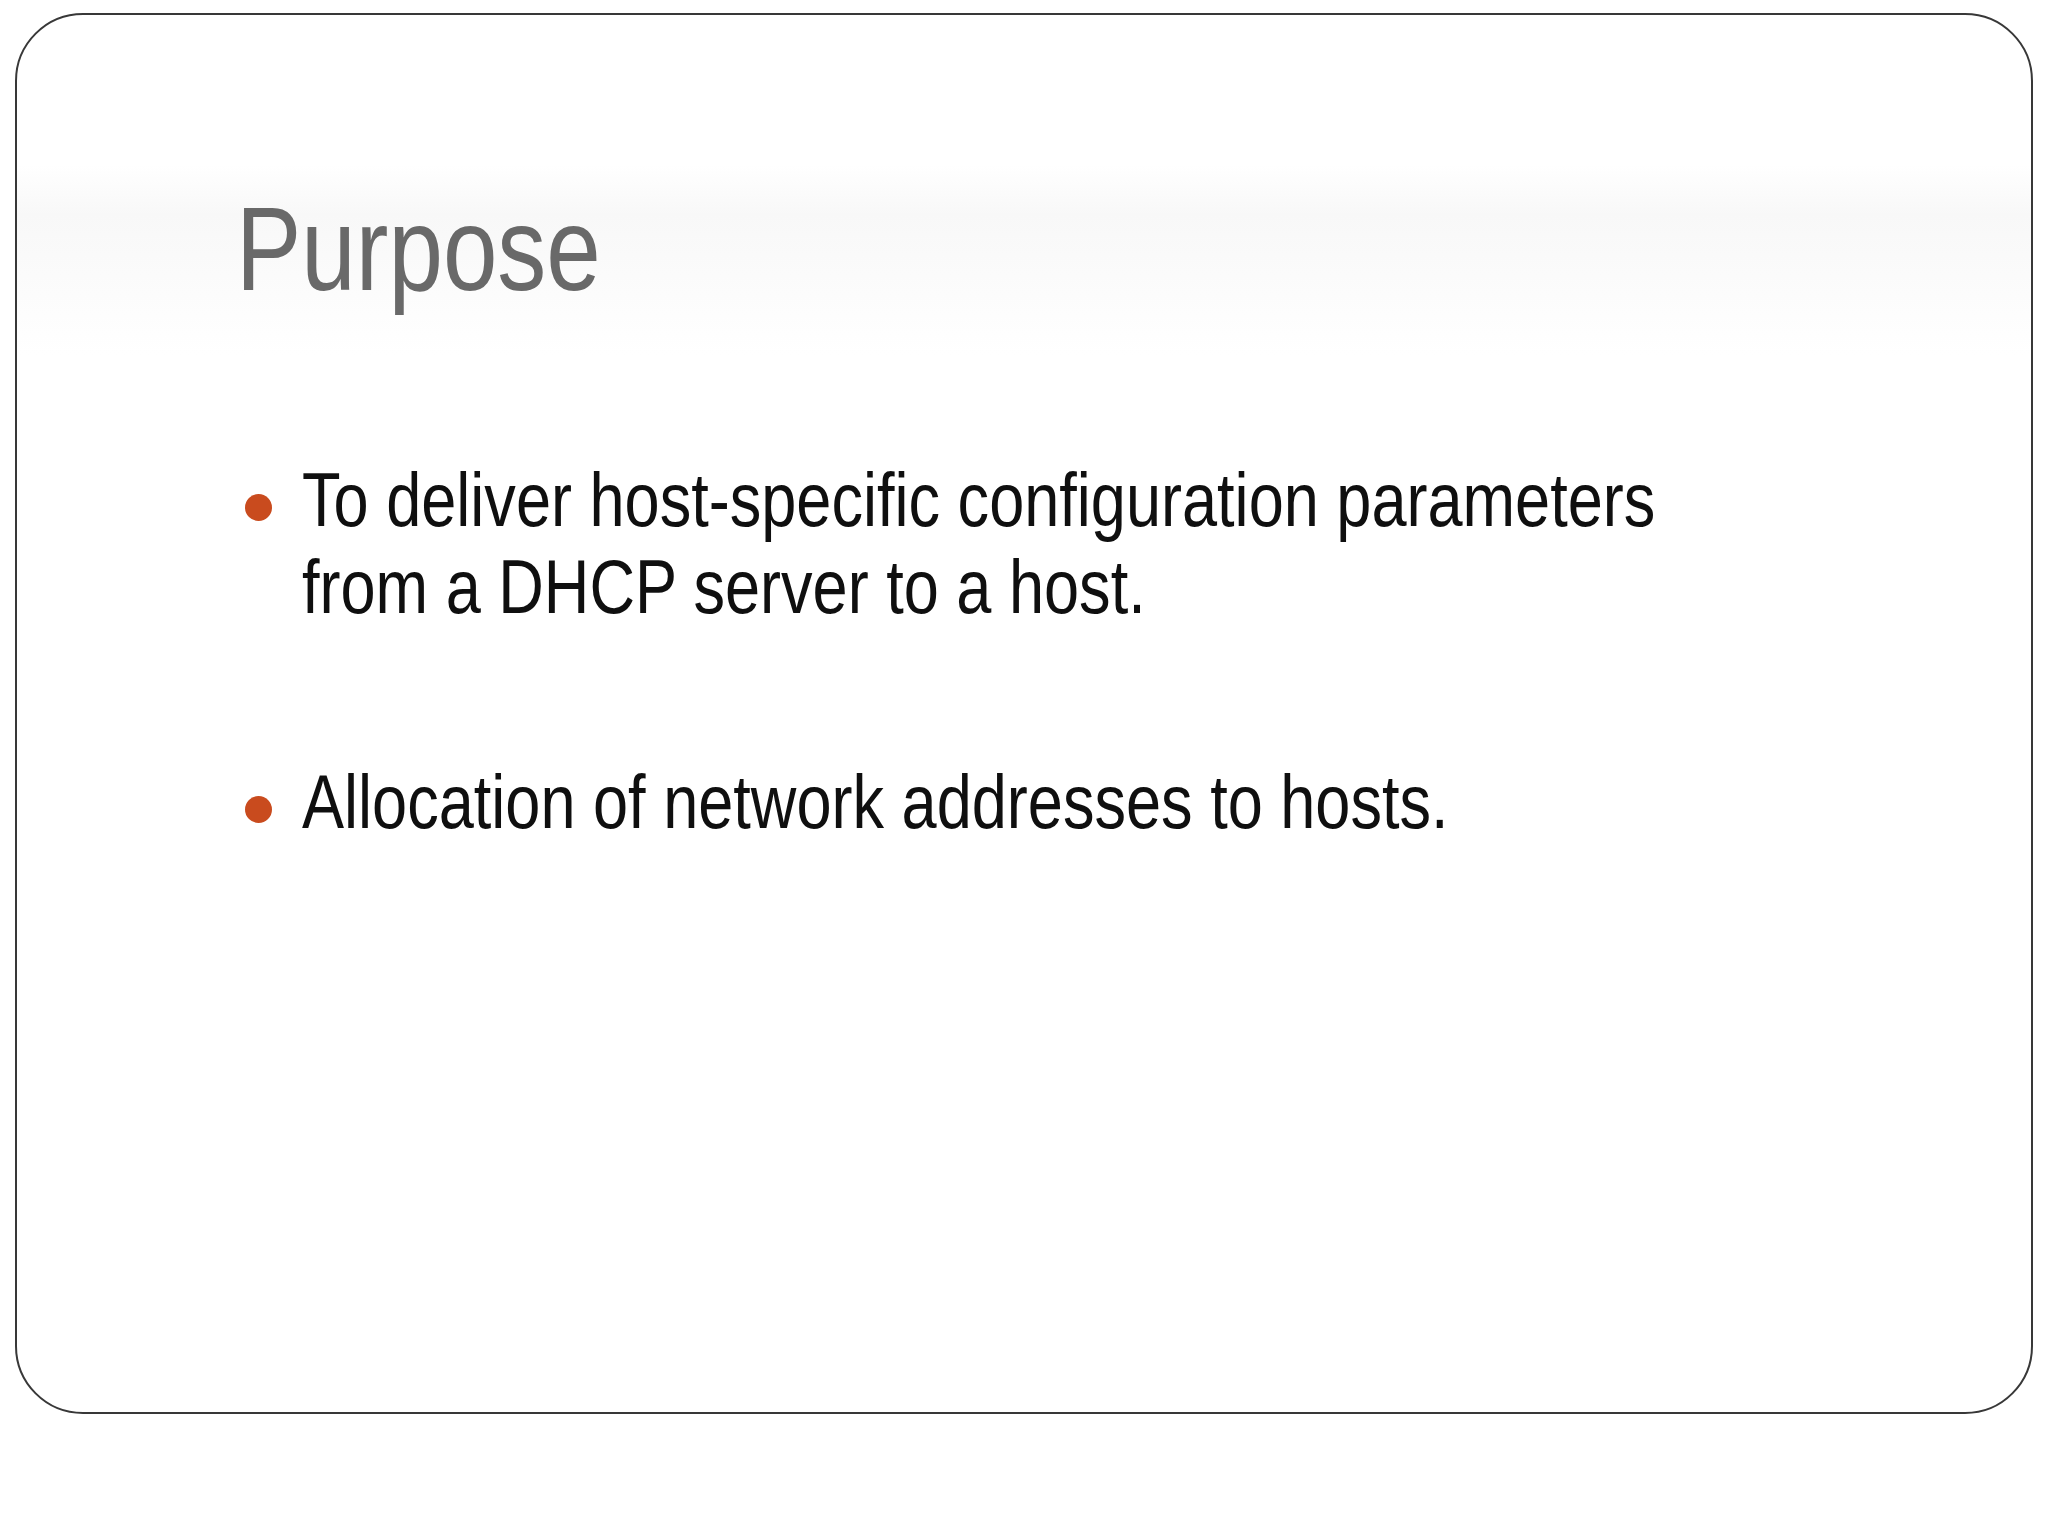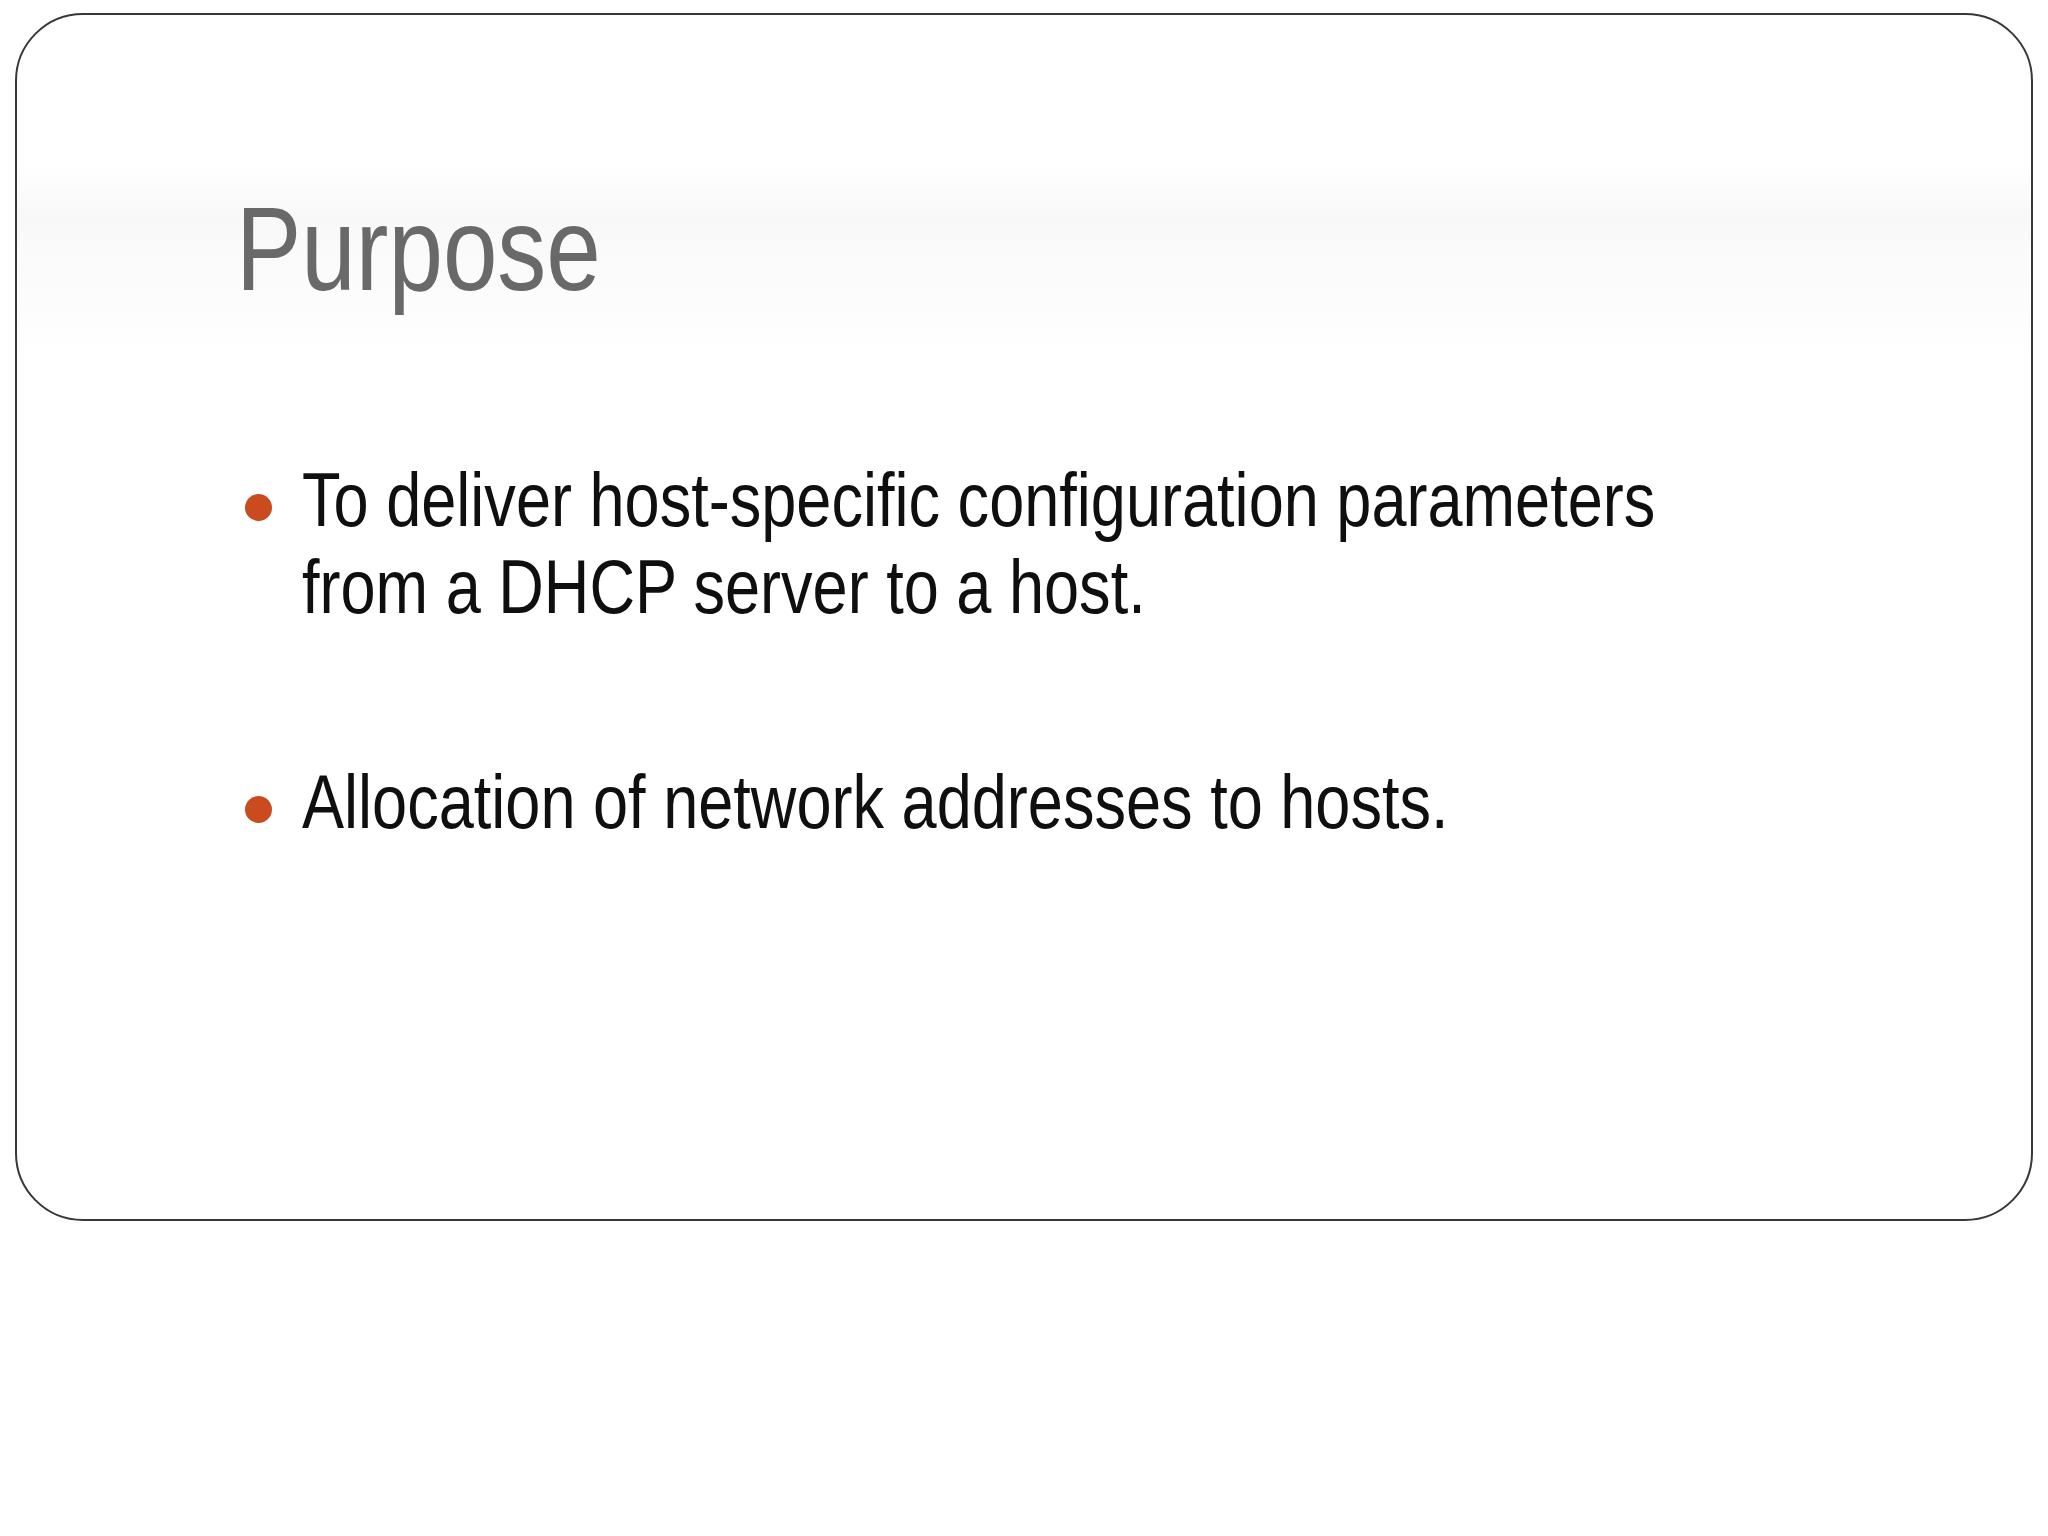--- a/index.html
+++ b/index.html
@@ -13,21 +13,21 @@
     height: 1536px;
     background: var(--bg-color, #ffffff);
     font-family: "Liberation Sans", sans-serif;
     overflow: hidden;
   }
   .slide-frame {
     position: absolute;
     left: 15px;
     top: 13px;
     width: 2018px;
-    height: 1208px;
+    height: 1401px;
     border: 2px solid var(--border-color, #383838);
     border-radius: 68px;
     background: linear-gradient(180deg,
       #ffffff 0px, #ffffff 150px,
       #f8f8f8 200px, #ffffff 340px);
     box-sizing: border-box;
   }
   .title {
     position: absolute;
     left: 219px;

